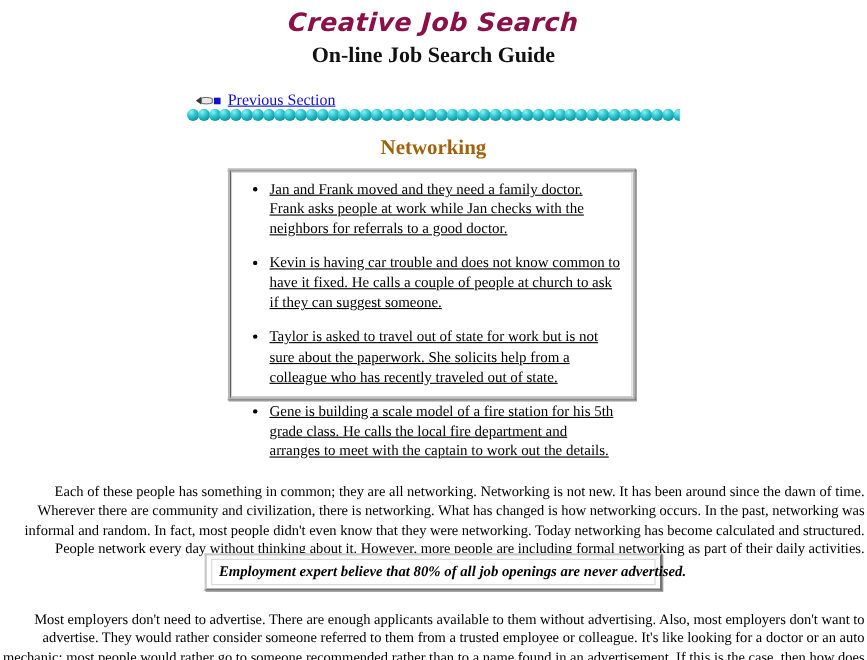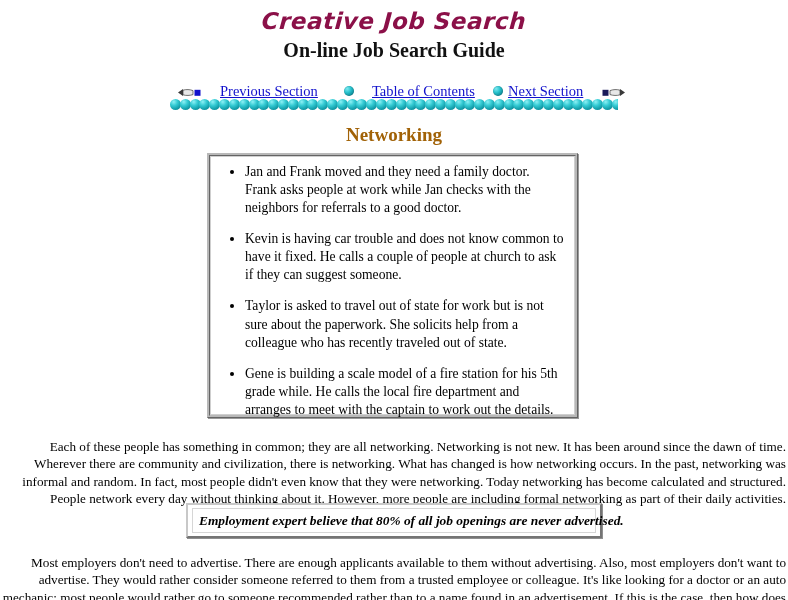--- a/index.html
+++ b/index.html
@@ -48,21 +48,21 @@
     height: 18px;
     position: relative;
   }
   .nav-item {
     position: absolute;
     white-space: nowrap;
     font-size: 14.5px;
     line-height: 18px;
     display: flex;
     align-items: center;
-    gap: 18px;
+    gap: 5px;
     text-align: right;
   }
   .nav-prev { left: 176px; }
   .nav-toc  { left: 344px; }
   .nav-next { left: 508px; }
 
   .nav-link {
     color: #1111CC;
     text-decoration: underline;
     font-family: "Liberation Serif", "DejaVu Serif", serif;
@@ -112,25 +112,26 @@
     left: 0;
     right: 0;
   }
 
   
   .scenario-box {
     position: absolute;
     left: 207px;
     top: 153px;
     width: 371px;
-    height: 265px;
+    height: 211px;
     box-sizing: border-box;
     border: 3px ridge #B8B8B8;
     background: #ffffff;
     box-shadow: 1px 1px 0 #9a9a9a;
+    text-decoration: underline;
   }
   .scenario-inner {
     border: 1px solid #CFCFCF;
     width: 100%;
     height: 100%;
     box-sizing: border-box;
     padding: 6px 10px 6px 4px;
   }
   .scenario-list {
     margin: 0;
@@ -196,36 +197,21 @@
     <span class="hand-icon">
       <svg viewBox="0 0 26 13" width="26" height="13" xmlns="http://www.w3.org/2000/svg">
         <path d="M2 6.5 L7 3 L7 5 L16 5 L16 8 L7 8 L7 10 Z" fill="#3a3a3a"></path>
         <path d="M7 4.2 C10 3.2 14 3.4 17 4.6 L17 8.6 C14 9.6 10 9.8 7 8.8 Z" fill="#e8e8e8" stroke="#3a3a3a" stroke-width="0.7"></path>
         <rect x="18.5" y="3.8" width="6" height="6" fill="#1111CC"></rect>
       </svg>
     </span>
     <a class="nav-link" href="#">Previous Section</a>
   </div>
 
-  <div class="nav-item nav-toc">
-    <span class="bullet-sphere"></span>
-    <a class="nav-link" href="#">Table of Contents</a>
-    <span class="bullet-sphere"></span>
-  </div>
-
-  <div class="nav-item nav-next">
-    <a class="nav-link" href="#">Next Section</a>
-    <span class="hand-icon">
-      <svg viewBox="0 0 26 13" width="26" height="13" xmlns="http://www.w3.org/2000/svg">
-        <rect x="1.5" y="3.8" width="6" height="6" fill="#1a1a5a"></rect>
-        <path d="M24 6.5 L19 3 L19 5 L10 5 L10 8 L19 8 L19 10 Z" fill="#3a3a3a"></path>
-        <path d="M19 4.2 C16 3.2 12 3.4 9 4.6 L9 8.6 C12 9.6 16 9.8 19 8.8 Z" fill="#e8e8e8" stroke="#3a3a3a" stroke-width="0.7"></path>
-      </svg>
-    </span>
-  </div>
+
 </div>
 
 <div class="divider-beads">
   <span class="bead"></span>
     <span class="bead"></span>
     <span class="bead"></span>
     <span class="bead"></span>
   <span class="bead"></span>
     <span class="bead"></span>
     <span class="bead"></span>
@@ -271,21 +257,21 @@
 </div>
 
 <h1 class="section-heading">Networking</h1>
 
 <div class="scenario-box">
   <div class="scenario-inner">
     <ul class="scenario-list">
       <li>Jan and Frank moved and they need a family doctor. Frank asks people at work while Jan checks with the neighbors for referrals to a good doctor.</li>
       <li>Kevin is having car trouble and does not know common to have it fixed. He calls a couple of people at church to ask if they can suggest someone.</li>
       <li>Taylor is asked to travel out of state for work but is not sure about the paperwork. She solicits help from a colleague who has recently traveled out of state.</li>
-      <li>Gene is building a scale model of a fire station for his 5th grade while. He calls the local fire department and arranges to meet with the captain to work out the details.</li>
+      <li>Gene is building a scale model of a fire station for his 5th grade class. He calls the local fire department and arranges to meet with the captain to work out the details.</li>
     </ul>
   </div>
 </div>
 
 <p id="para-1" class="body-para">Each of these people has something in common; they are all networking. Networking is not new. It has been around since the dawn of time. Wherever there are community and civilization, there is networking. What has changed is how networking occurs. In the past, networking was informal and random. In fact, most people didn't even know that they were networking. Today networking has become calculated and structured. People network every day without thinking about it. However, more people are including formal networking as part of their daily activities.</p>
 
 <div class="quote-box">
   <div class="quote-inner">
     <span class="quote-text">Employment expert believe that 80% of all job openings are never advertised.</span>
   </div>

